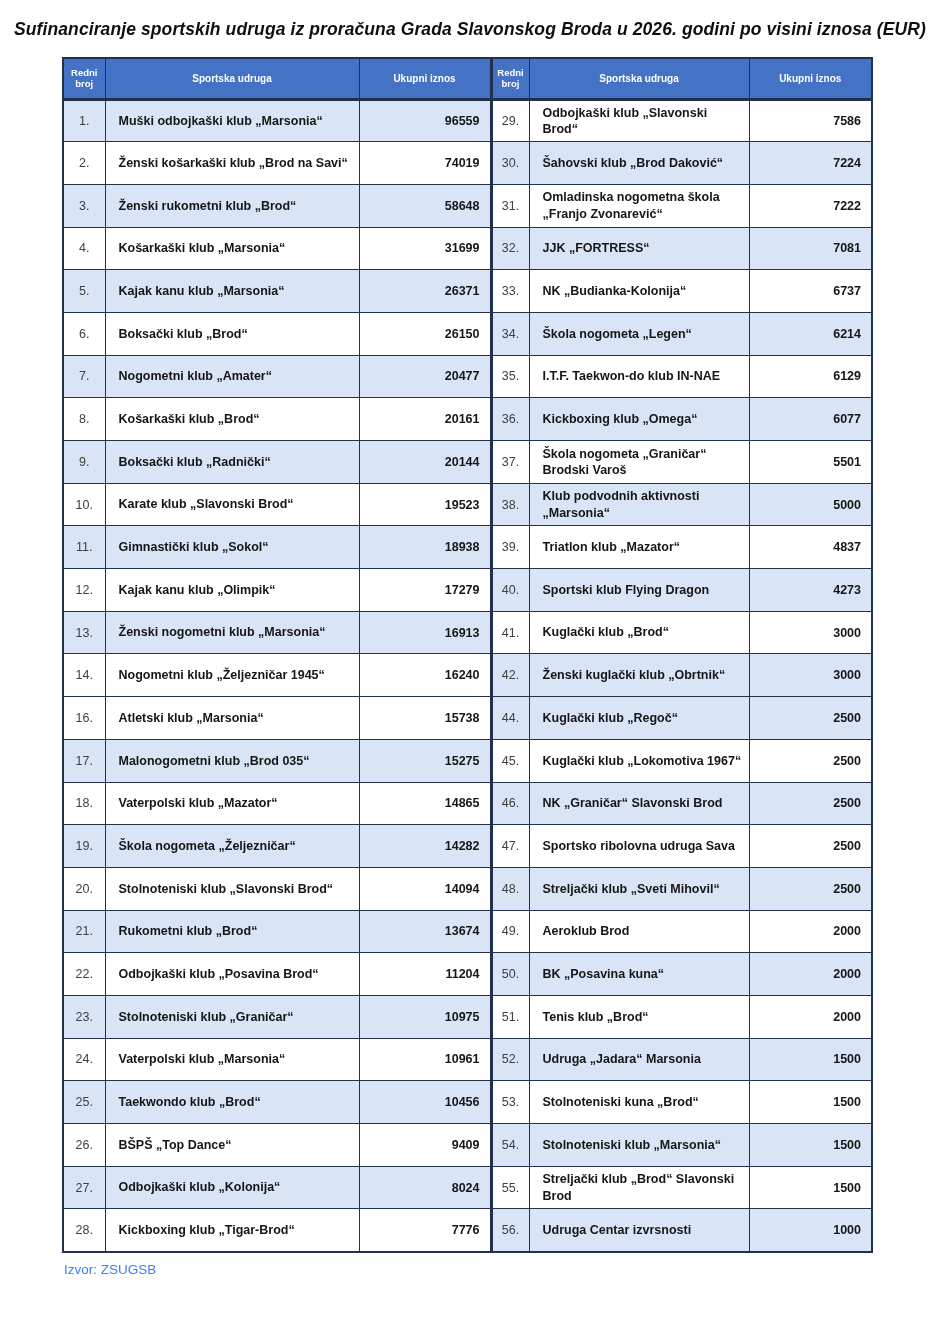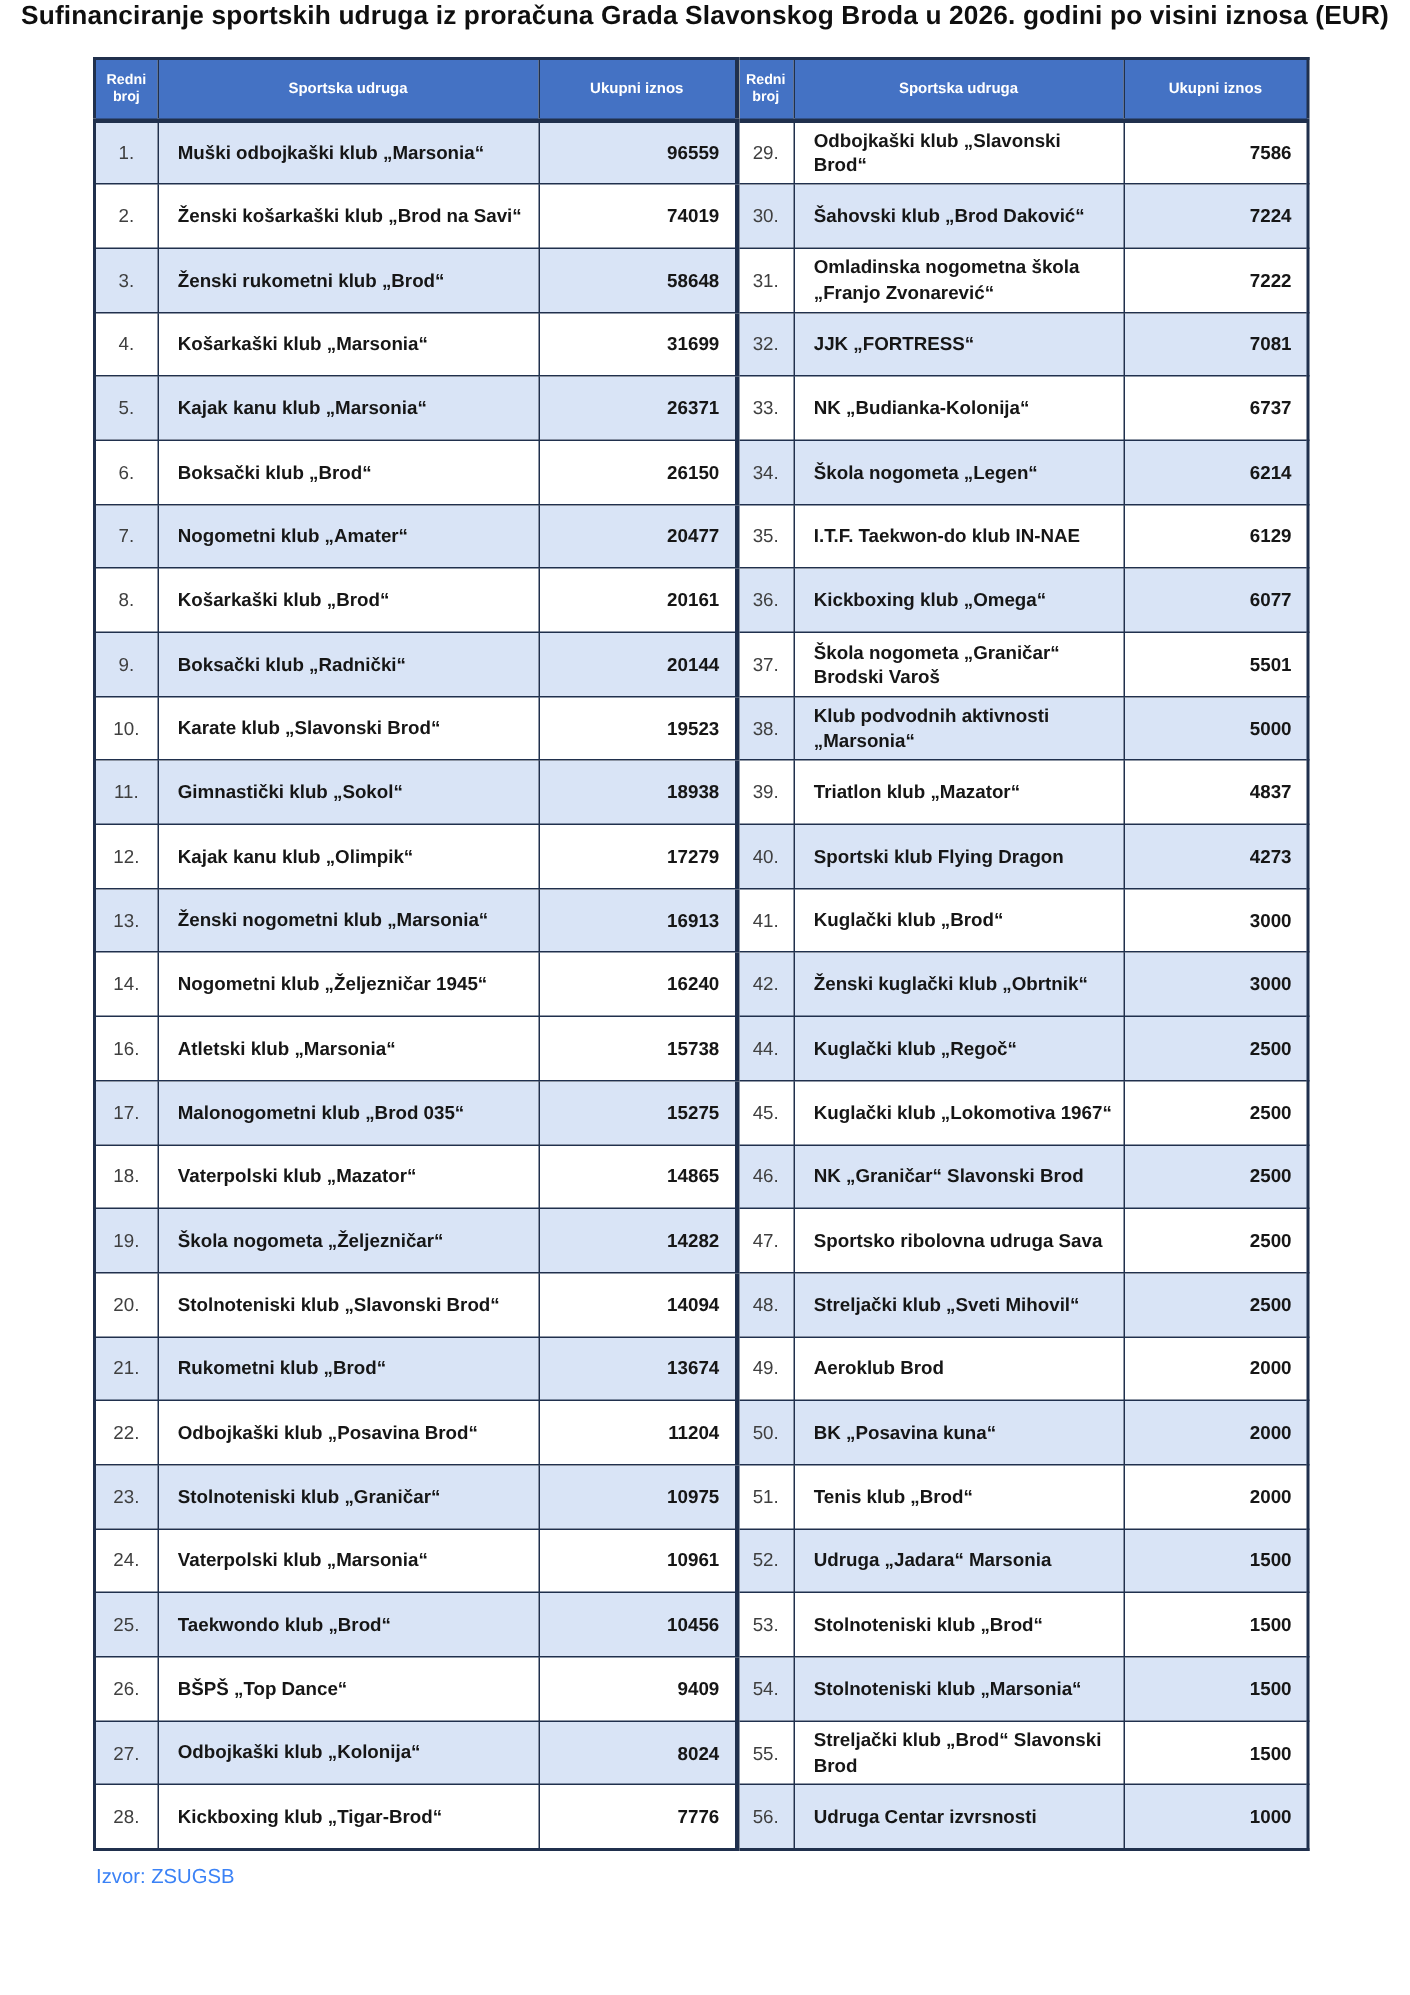--- a/index.html
+++ b/index.html
@@ -12,25 +12,27 @@
     --cell-text:#161616;
   }
   *{box-sizing:border-box;margin:0;padding:0;}
   html,body{background:#ffffff;}
   .page{
     width:940px;height:1330px;overflow:hidden;position:relative;
     background:#ffffff;
     font-family:"Liberation Sans","DejaVu Sans",sans-serif;
   }
   .title{
+    padding-top:19px;
     text-align:center;
     font-size:17.5px;
     font-weight:700;
     color:var(--title-text);
     letter-spacing:0.1px;
+    font-style:italic;
   }
   table.funding-table{
     border-collapse:collapse;
     table-layout:fixed;
     width:809px;
     margin:17px 0 0 62px;
     border:2px solid var(--border);
   }
   .funding-table th,
   .funding-table td{
@@ -294,21 +296,21 @@
           <td class="amt">10961</td>
           <td class="num mid shaded">52.</td>
           <td class="club shaded">Udruga „Jadara“ Marsonia</td>
           <td class="amt shaded">1500</td>
         </tr>
         <tr>
           <td class="num shaded">25.</td>
           <td class="club shaded">Taekwondo klub „Brod“</td>
           <td class="amt shaded">10456</td>
           <td class="num mid">53.</td>
-          <td class="club">Stolnoteniski klub „Brod“</td>
+          <td class="club">Stolnoteniski kuna „Brod“</td>
           <td class="amt">1500</td>
         </tr>
         <tr>
           <td class="num">26.</td>
           <td class="club">BŠPŠ „Top Dance“</td>
           <td class="amt">9409</td>
           <td class="num mid shaded">54.</td>
           <td class="club shaded">Stolnoteniski klub „Marsonia“</td>
           <td class="amt shaded">1500</td>
         </tr>

